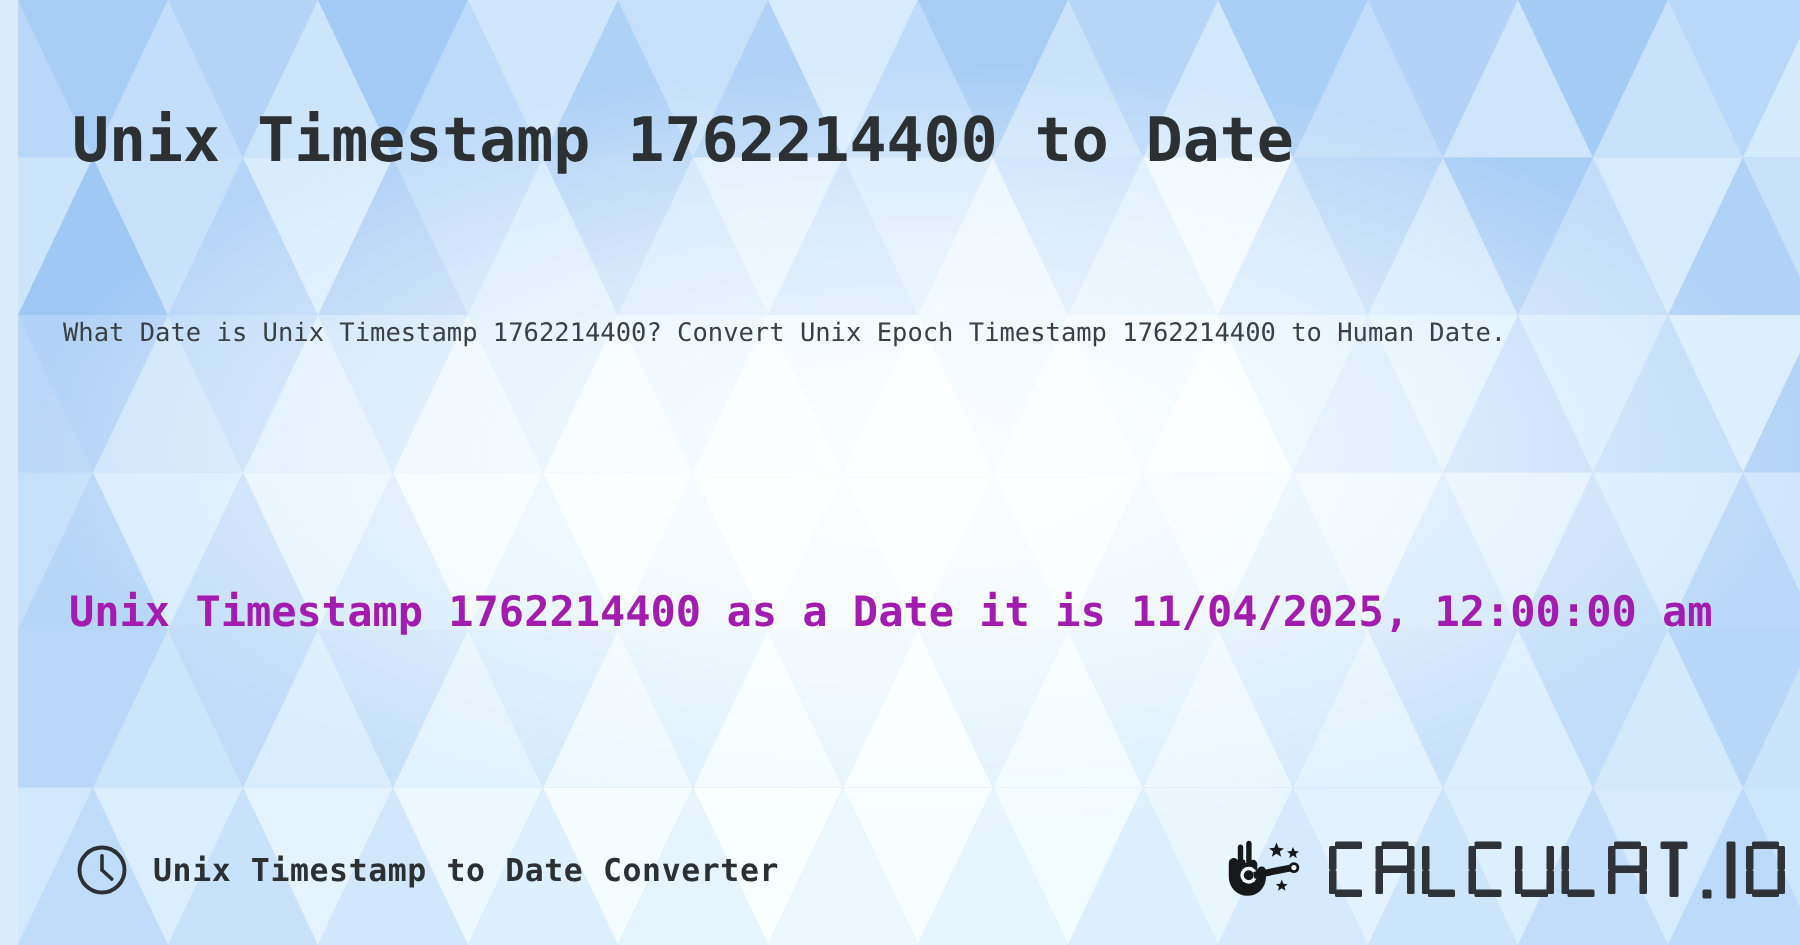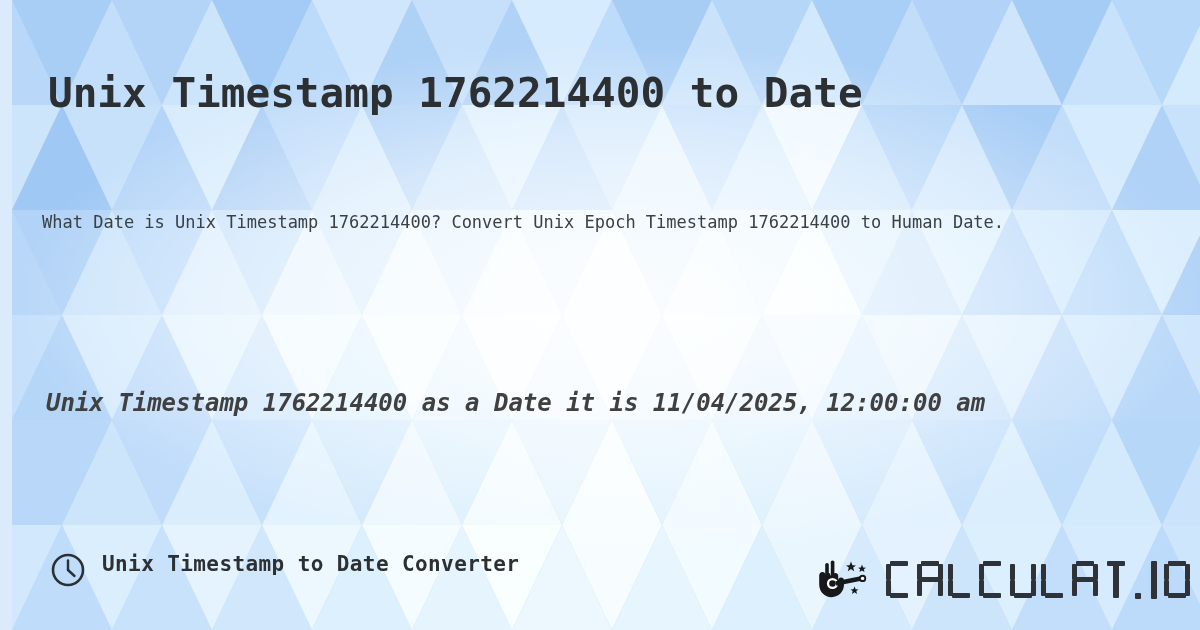--- a/index.html
+++ b/index.html
@@ -72,42 +72,41 @@
     line-height: 38px;
     font-weight: normal;
     color: #3b4045;
   }
 
   .result-text {
     position: absolute;
     left: 34px;
     top: 357px;
     width: 1130px;
-    font-size: 24px;
+    font-size: 28px;
     line-height: 45px;
     font-weight: bold;
-    color: #404040;
-    font-style: italic;
+    color: #a21caf;
   }
 
   
   .footer {
     position: absolute;
     left: 0;
     top: 552px;
     width: 1200px;
     height: 56px;
   }
   .footer-left {
     position: absolute;
     left: 38px;
     top: 0;
     height: 56px;
     display: flex;
-    align-items: flex-start;
+    align-items: center;
     gap: 16px;
   }
   .clock-icon {
     width: 36px;
     height: 36px;
     flex: 0 0 36px;
     display: block;
   }
   .footer-label {
     font-size: 21px;

